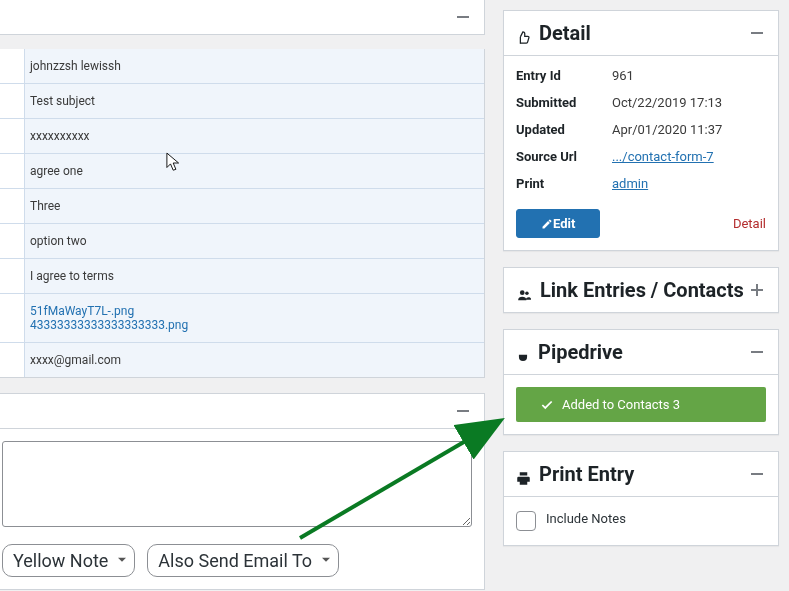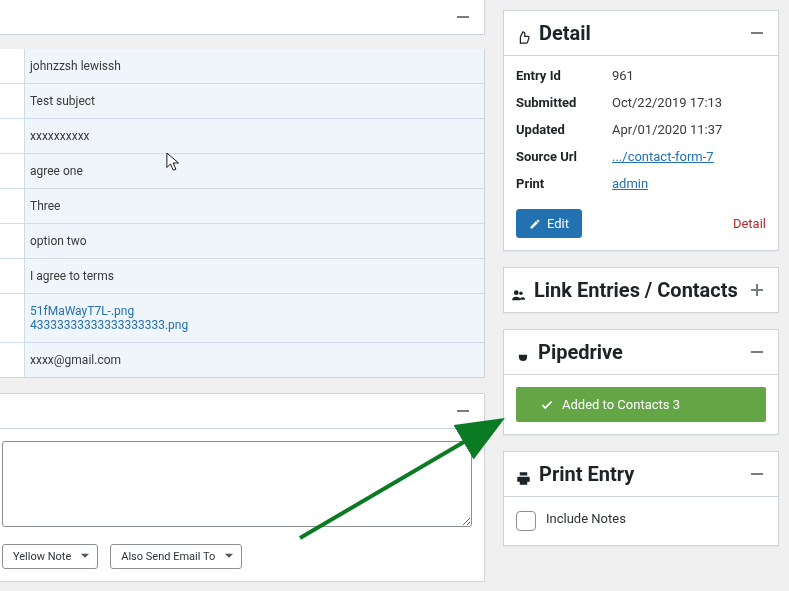--- a/index.html
+++ b/index.html
@@ -47,21 +47,20 @@
   }
   .panel-header{
     display:flex;
     align-items:center;
     justify-content:space-between;
     padding:10px 12px;
     border-bottom:1px solid var(--panel-border);
   }
   .panel-header-collapsed{
     border-bottom:none;
-    padding-left:6px;
   }
   .panel-title{
     display:flex;
     align-items:flex-end;
     gap:8px;
     font-weight:700;
     color:#1d2327;
     font-size:20px;
   }
   .panel-body{
@@ -119,23 +118,24 @@
     column-gap:6px;
     padding:12px 12px 14px;
   }
   .detail-k{font-weight:700;color:#1d2327;}
   .detail-v{color:#3a3a3a;}
   .actions-row{
     display:flex;justify-content:space-between;align-items:center;
     padding:4px 12px 12px;
   }
   .btn{
-    display:inline-flex;align-items:center;gap:6px;
-    border-radius:3px;padding:6px 12px;cursor:pointer;
+    display:inline-flex;align-items:center;
+    border-radius:3px;padding:6px 24px;cursor:pointer;
     font-size:13px;
+    font-weight:bold;
   }
   .btn-primary{background:var(--btn-blue);color:#fff;border:1px solid var(--btn-blue);}
   .btn-outline{background:#fff;color:var(--outline-blue);border:1px solid var(--outline-blue);}
   .trash{color:#b32d2e;cursor:pointer;}
 
   .success-bar{
     background:var(--green);
     color:#fff;
     border-radius:2px;
     padding:10px 24px;
@@ -170,24 +170,24 @@
     box-sizing:border-box;
     padding:6px;
     font-family:inherit;
   }
   .bottom-controls{
     display:flex;gap:12px;margin-top:14px;margin-left:0px;
   }
   .select{
     background:#fff;
     border:1px solid #8c8f94;
-    border-radius:3px;
+    border-radius:10px;
     padding:5px 26px 5px 10px;
     position:relative;
-    font-size:11px;
+    font-size:18px;
     color:#2c3338;
     cursor:pointer;
   }
   .select::after{
     content:"";
     position:absolute;right:8px;top:50%;transform:translateY(-40%);
     border:4px solid transparent;border-top-color:#555;
   }
 
   .checkbox-row{display:flex;align-items:flex-start;gap:10px;padding:14px 12px;}

